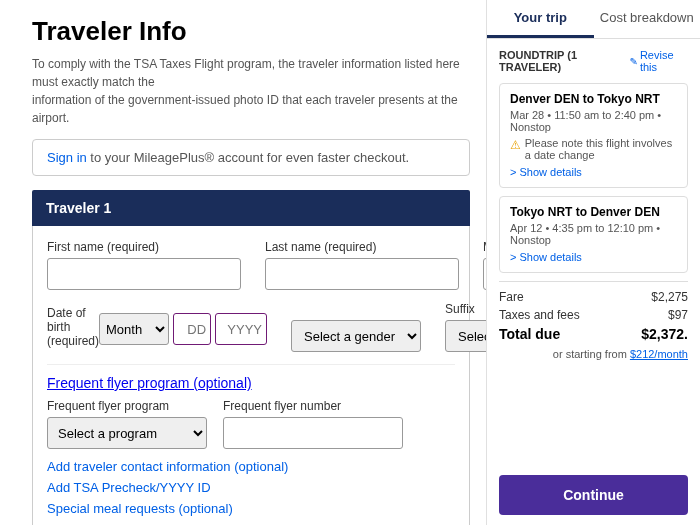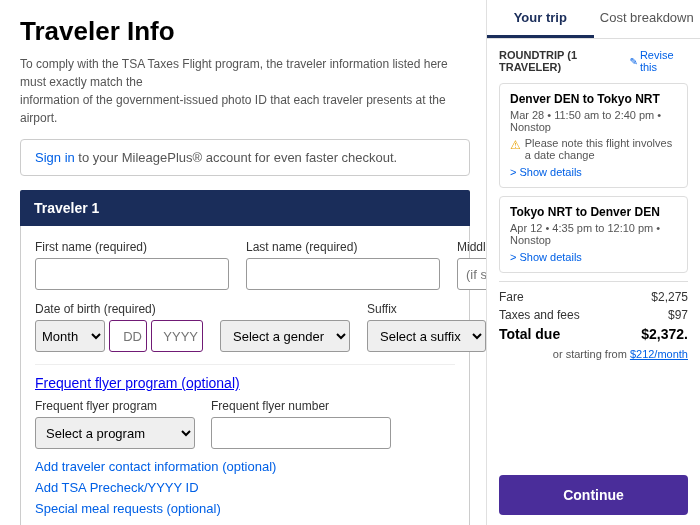--- a/index.html
+++ b/index.html
@@ -1,43 +1,43 @@
 <!DOCTYPE html>
 <html><head>
   <meta charset="utf-8">
   <style>
     * { box-sizing: border-box; margin: 0; padding: 0; }
     body { font-family: Arial, sans-serif; font-size: 14px; color: #333; background: #fff; width: 700px; height: 525px; overflow: hidden; }
     
     .page { display: flex; width: 700px; height: 525px; }
     
     
-    .left-panel { flex: 1; padding: 16px 16px 16px 20px; overflow: hidden; }
+    .left-panel { flex: 1; padding: 16px 16px 16px 20px; overflow: hidden; margin-left: 12px; }
     
     .page-title { font-size: 26px; font-weight: bold; color: #000; margin-bottom: 8px; }
     .page-subtitle { font-size: 12px; color: #555; line-height: 1.5; margin-bottom: 12px; }
     
     .signin-bar { border: 1px solid #ccc; border-radius: 4px; padding: 10px 14px; margin-bottom: 14px; font-size: 13px; color: #555; }
     .signin-bar a { color: #0060e6; text-decoration: none; }
     
     .traveler-header { background: #1a2d5a; color: #fff; padding: 10px 14px; font-size: 14px; font-weight: bold; border-radius: 2px 2px 0 0; margin-bottom: 0; }
     
     .form-section { border: 1px solid #ccc; border-top: none; padding: 14px; margin-bottom: 14px; }
     
-    .form-row { display: flex; gap: 17px; margin-bottom: 12px; align-items: flex-end; }
+    .form-row { display: flex; gap: 24px; margin-bottom: 12px; align-items: flex-end; }
     
     .form-group { display: flex; flex-direction: column; }
     .form-group label { font-size: 12px; color: #333; margin-bottom: 4px; }
     .form-group input, .form-group select { border: 1px solid #999; border-radius: 3px; padding: 6px 8px; font-size: 13px; height: 32px; }
     
     .first-name-group { flex: 1; }
     .last-name-group { flex: 1; }
     .middle-name-group { flex: 1; }
     
-    .dob-group { display: flex; flex-direction: column; }
+    .dob-group { display: flex; flex-direction: row; }
     .dob-group label { font-size: 12px; color: #333; margin-bottom: 4px; }
     .dob-inputs { display: flex; gap: 4px; align-items: center; }
     .dob-inputs select { width: 70px; height: 32px; border: 1px solid #999; border-radius: 3px; font-size: 13px; padding: 4px 2px; }
     .dob-inputs input { width: 38px; height: 32px; border: 1px solid #701a75; border-radius: 3px; font-size: 13px; padding: 4px 4px; text-align: right; }
     .dob-inputs input.year { width: 52px; }
     
     .gender-group { flex: 1; }
     .suffix-group { flex: 1; }
     
     .info-icon { display: inline-flex; align-items: center; justify-content: center; width: 14px; height: 14px; background: #555; color: #fff; border-radius: 50%; font-size: 10px; font-weight: bold; cursor: pointer; margin-left: 3px; }

